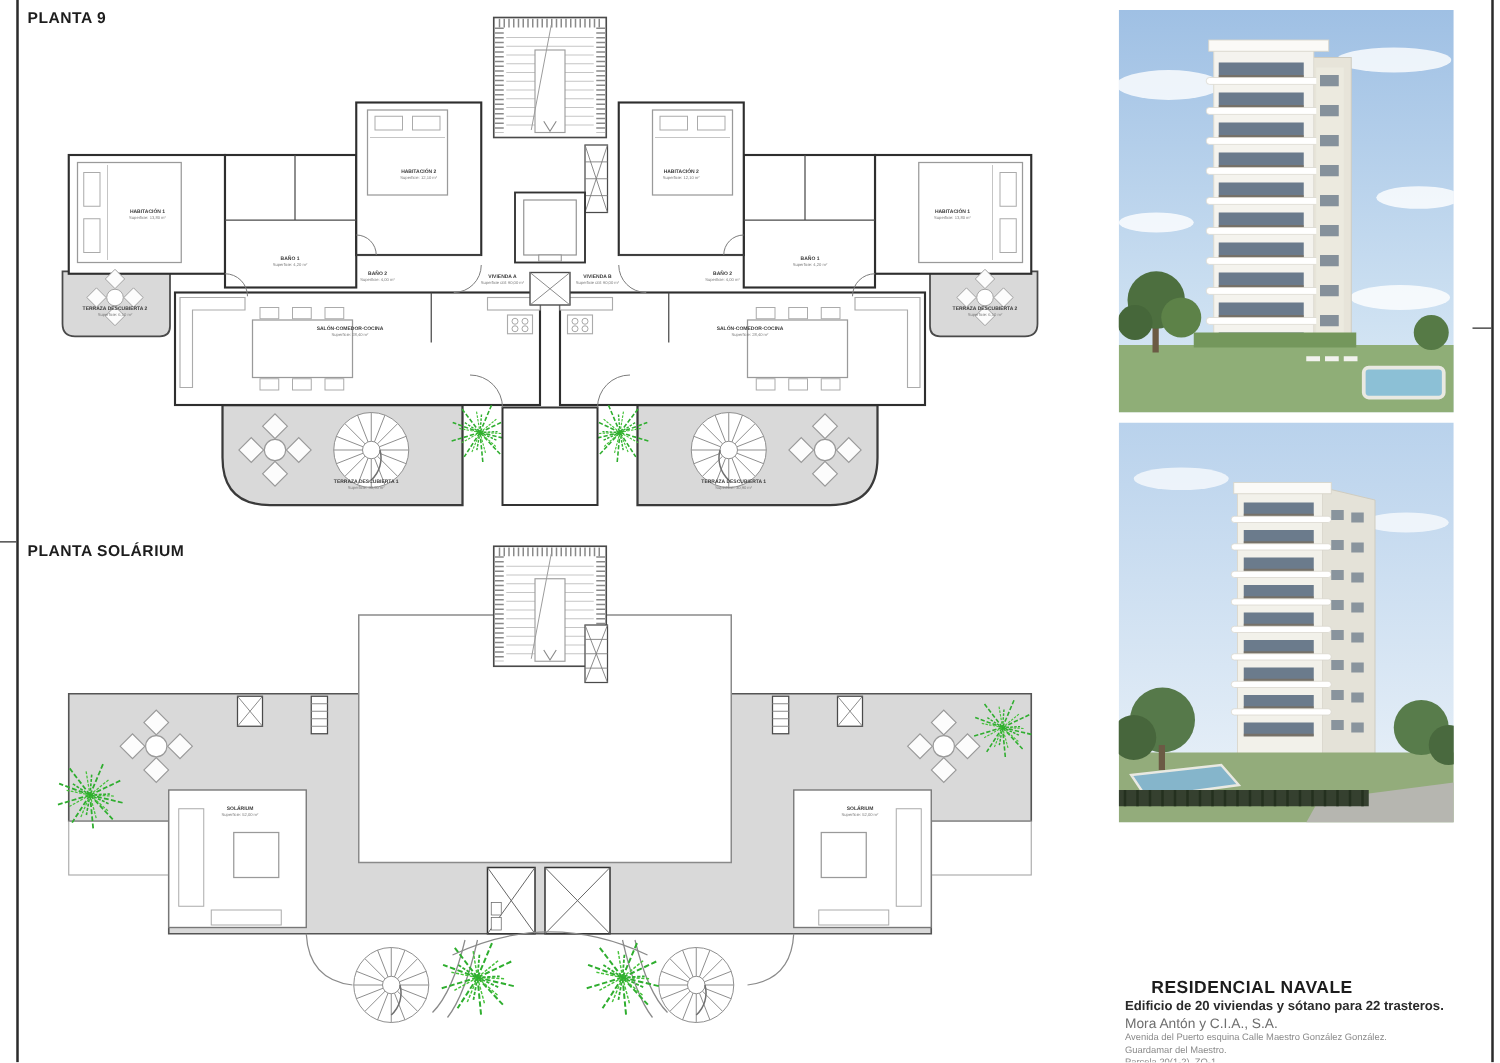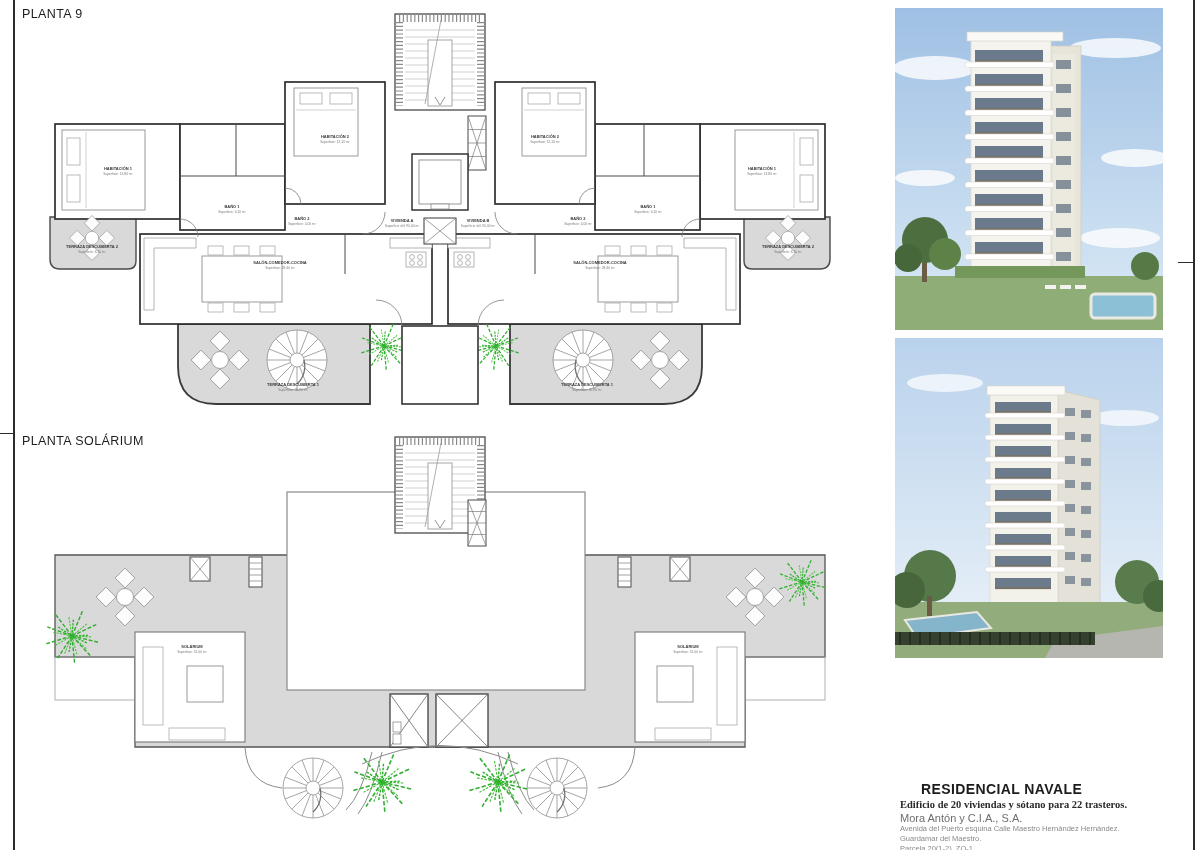--- a/index.html
+++ b/index.html
@@ -2,32 +2,32 @@
 <html><head>
 <meta charset="utf-8">
 <style>
   html,body{margin:0;padding:0;background:#ffffff;}
   #sheet{position:relative;width:1200px;height:850px;background:#fff;overflow:hidden;
          font-family:"Liberation Sans",sans-serif;}
   
   .vline{position:absolute;top:0;bottom:0;width:2px;background:#2b2b2b;}
   .tick{position:absolute;height:1px;background:#2b2b2b;}
   
-  .plan-title{position:absolute;font-size:12.5px;font-weight:400;color:#1d1d1d;
+  .plan-title{position:absolute;font-size:12.5px;font-weight:700;color:#1d1d1d;
               letter-spacing:.4px;}
   
   svg text{font-family:"Liberation Sans",sans-serif;}
   .lbl{font-size:4px;font-weight:700;fill:#3a3a3a;text-anchor:middle;}
   .lbl2{font-size:3.3px;fill:#7a7a7a;text-anchor:middle;}
   
   .photo{position:absolute;left:895px;width:268px;overflow:hidden;}
   
   #titleblock{position:absolute;left:900px;top:781px;width:290px;color:#222;}
   .tb-name{font-size:14px;font-weight:700;letter-spacing:.4px;color:#1c1c1c;padding-left:21px;}
-  .tb-sub{font-size:10.5px;font-weight:700;color:#2a2a2a;margin-top:2px;font-family:Liberation Serif, serif;}
+  .tb-sub{font-size:10.5px;font-weight:700;color:#2a2a2a;margin-top:2px;}
   .tb-company{font-size:11px;color:#6e6e6e;margin-top:2px;}
   .tb-addr{font-size:7.5px;color:#8a8a8a;line-height:1.3;}
 </style>
 </head>
 <body>
 
 <div id="sheet">
 
   <div class="vline" style="left:13px;"></div>
   <div class="vline" style="left:1193px;"></div>
@@ -461,18 +461,18 @@
     <g>
       <rect x="0" y="294" width="200" height="13" fill="#35402f"></rect>
       <path d="M5,294 v13 M15,294 v13 M25,294 v13 M35,294 v13 M45,294 v13 M55,294 v13 M65,294 v13 M75,294 v13 M85,294 v13 M95,294 v13 M105,294 v13 M115,294 v13 M125,294 v13 M135,294 v13 M145,294 v13 M155,294 v13 M165,294 v13 M175,294 v13 M185,294 v13 M195,294 v13" stroke="#24301f" stroke-width="2"></path>
     </g>
   </svg>
 
   <div id="titleblock">
     <div class="tb-name">RESIDENCIAL NAVALE</div>
     <div class="tb-sub">Edificio de 20 viviendas y sótano para 22 trasteros.</div>
     <div class="tb-company">Mora Antón y C.I.A., S.A.</div>
-    <div class="tb-addr">Avenida del Puerto esquina Calle Maestro Hernández Hernández.</div>
+    <div class="tb-addr">Avenida del Puerto esquina Calle Maestro González González.</div>
     <div class="tb-addr">Guardamar del Maestro.</div>
     <div class="tb-addr">Parcela 20(1-2). ZO-1</div>
   </div>
 
 </div>
 
 </body></html>

